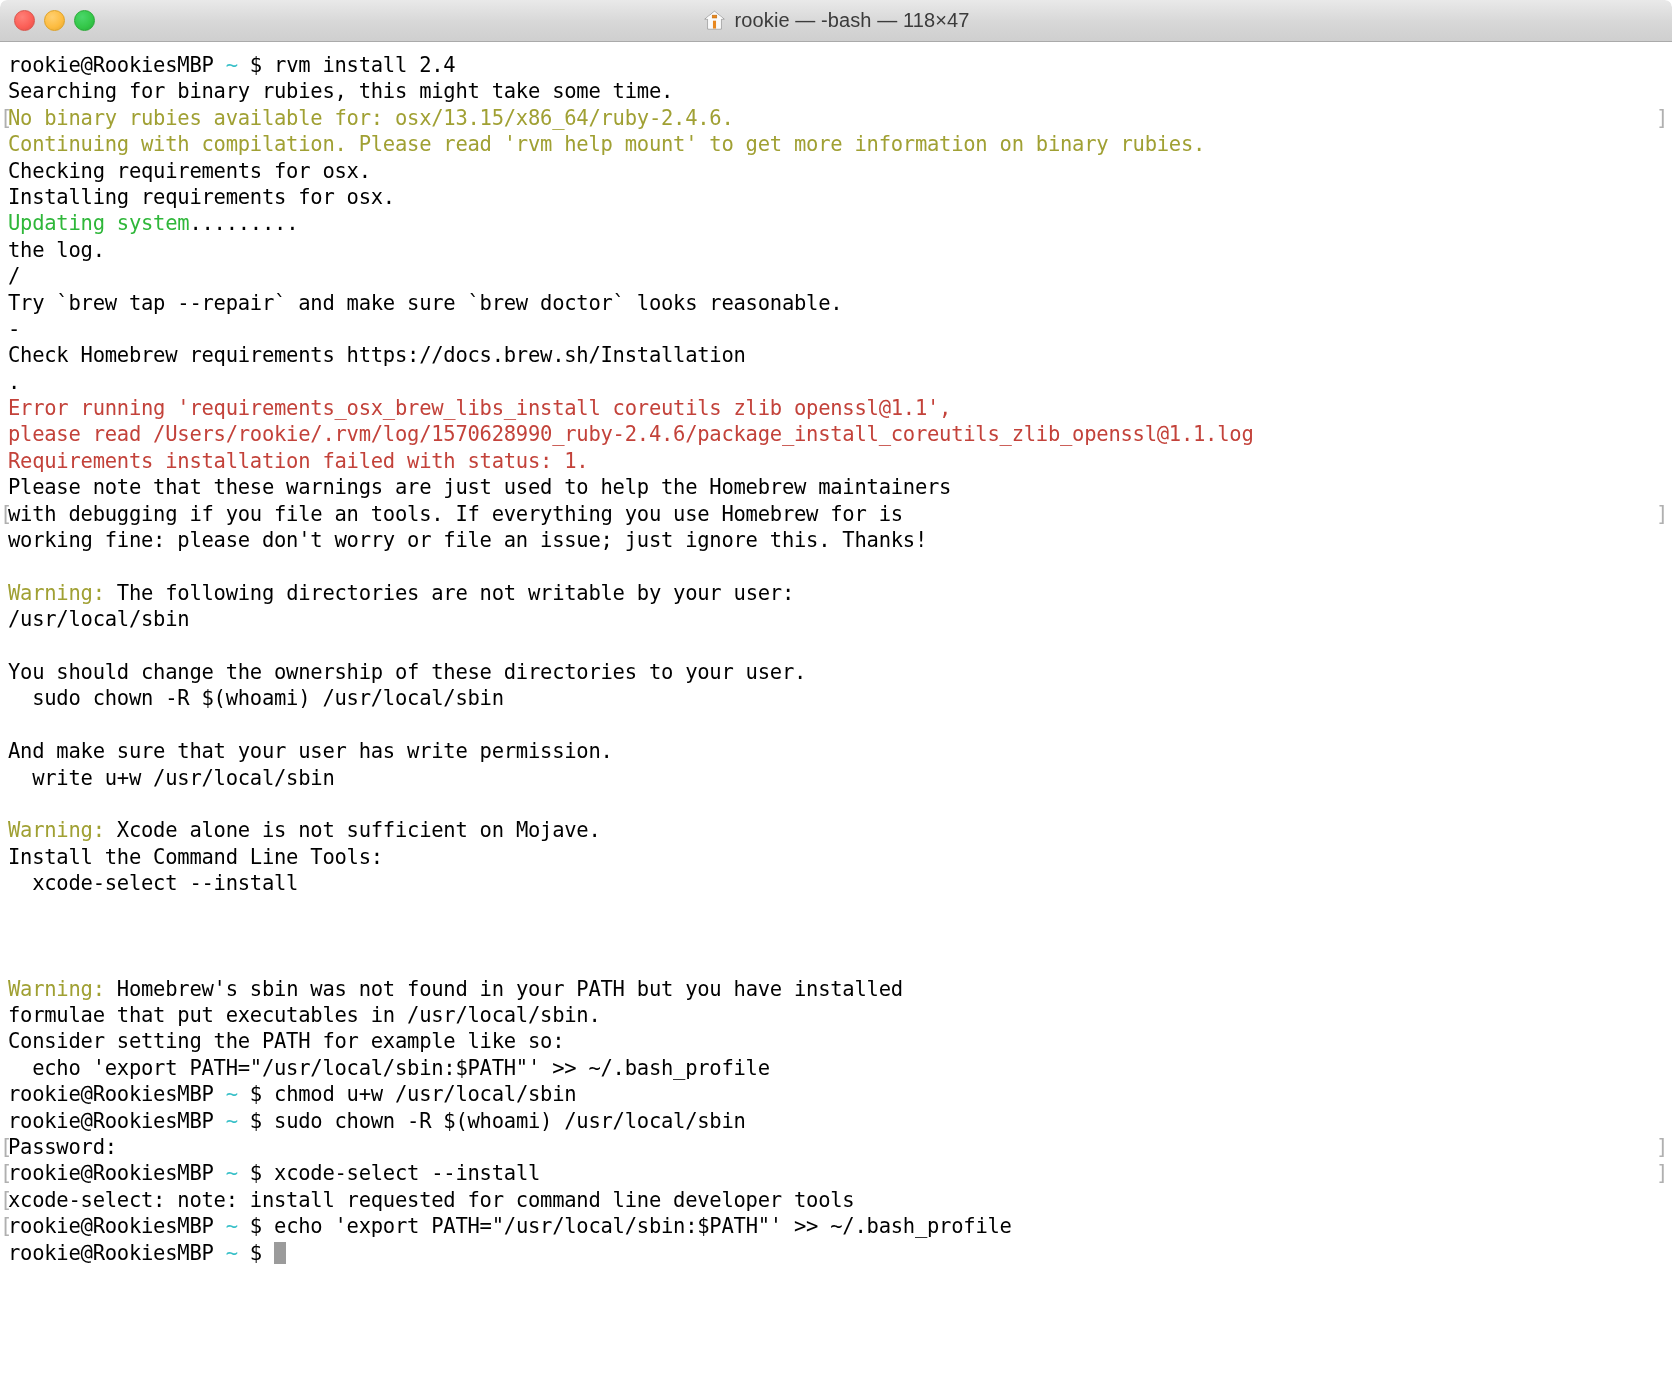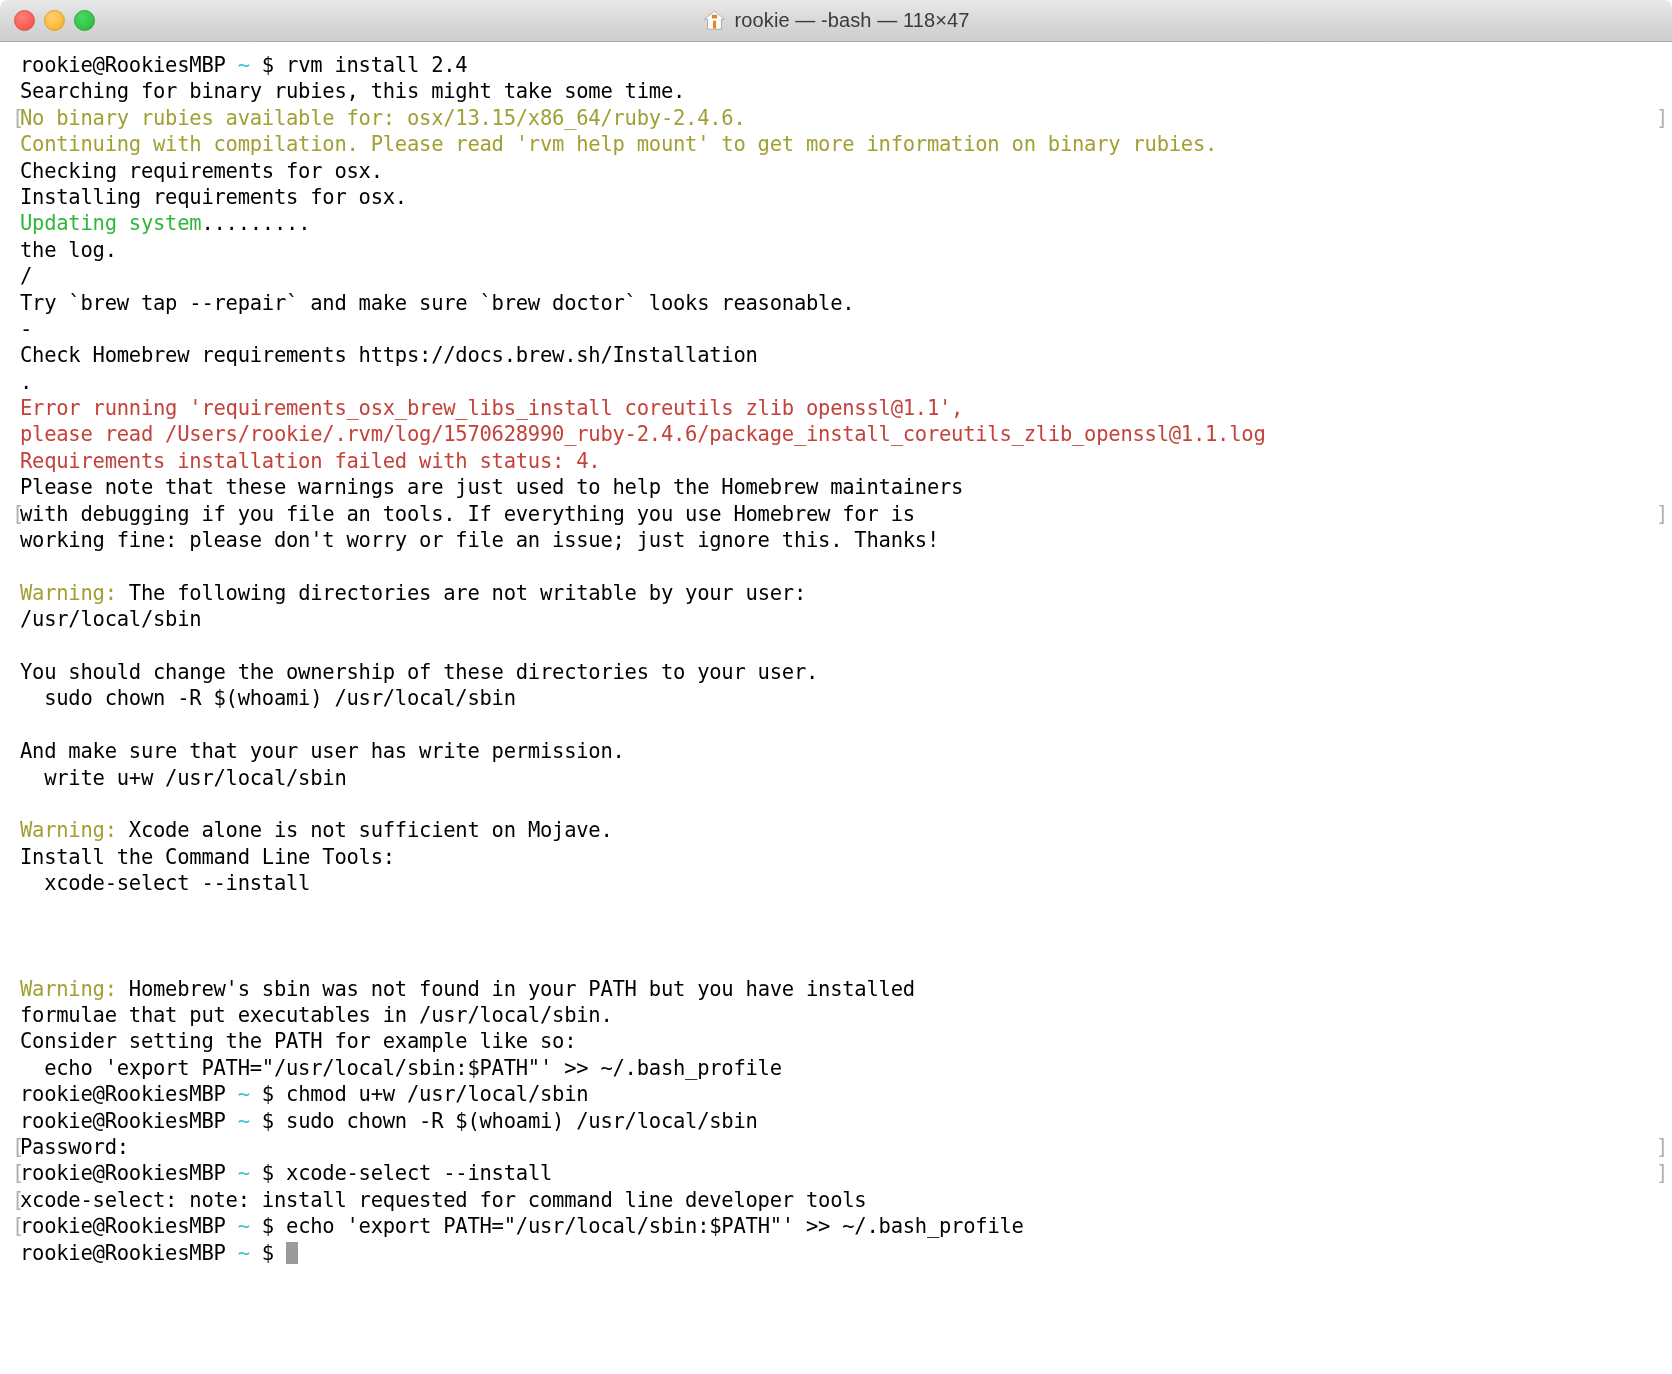--- a/index.html
+++ b/index.html
@@ -71,21 +71,21 @@
   
   #terminal {
     flex: 1 1 auto;
     background: #ffffff;
     padding: 2px 0 0 0;
     position: relative;
     overflow: hidden;
   }
   #lines {
     position: relative;
-    padding: 8px 0 0 20px;
+    padding: 8px 0 0 8px;
   }
   .line {
     height: 26.4px;
     line-height: 26.4px;
     font-family: "DejaVu Sans Mono", monospace;
     font-size: 20.5px;
     color: #000000;
     white-space: pre;
     letter-spacing: -0.25px;
     position: relative;
@@ -150,21 +150,21 @@
         <div class="line"><span class="c-black">Installing requirements for osx.</span></div>
         <div class="line"><span class="c-green">Updating system</span><span class="c-black">.........</span></div>
         <div class="line"><span class="c-black">the log.</span></div>
         <div class="line"><span class="c-black">/</span></div>
         <div class="line"><span class="c-black">Try `brew tap --repair` and make sure `brew doctor` looks reasonable.</span></div>
         <div class="line"><span class="c-black">-</span></div>
         <div class="line"><span class="c-black">Check Homebrew requirements https://docs.brew.sh/Installation</span></div>
         <div class="line"><span class="c-black">.</span></div>
         <div class="line"><span class="c-red">Error running 'requirements_osx_brew_libs_install coreutils zlib openssl@1.1',</span></div>
         <div class="line"><span class="c-red">please read /Users/rookie/.rvm/log/1570628990_ruby-2.4.6/package_install_coreutils_zlib_openssl@1.1.log</span></div>
-        <div class="line"><span class="c-red">Requirements installation failed with status: 4.</span></div>
+        <div class="line"><span class="c-red">Requirements installation failed with status: 1.</span></div>
         <div class="line bold"><span class="c-black">Please note that these warnings are just used to help the Homebrew maintainers</span></div>
         <div class="line bold"><span class="wrapmark-l">[</span><span class="c-black">with debugging if you file an tools. If everything you use Homebrew for is</span><span class="wrapmark-r">]</span></div>
         <div class="line bold"><span class="c-black">working fine: please don't worry or file an issue; just ignore this. Thanks!</span></div>
         <div class="line"><span class="c-black"></span></div>
         <div class="line"><span class="c-olive">Warning:</span><span class="c-black"> The following directories are not writable by your user:</span></div>
         <div class="line"><span class="c-black">/usr/local/sbin</span></div>
         <div class="line"><span class="c-black"></span></div>
         <div class="line"><span class="c-black">You should change the ownership of these directories to your user.</span></div>
         <div class="line"><span class="c-black">  sudo chown -R $(whoami) /usr/local/sbin</span></div>
         <div class="line"><span class="c-black"></span></div>

